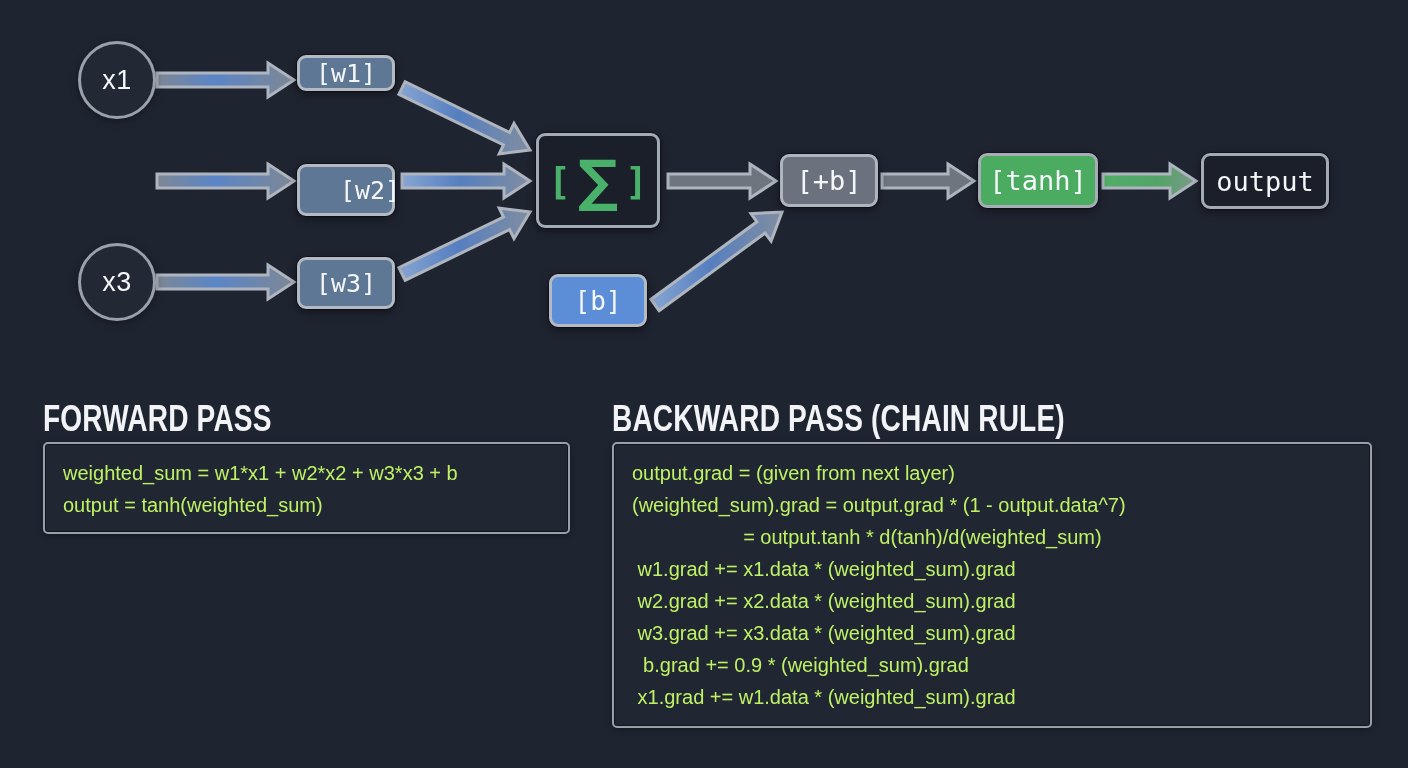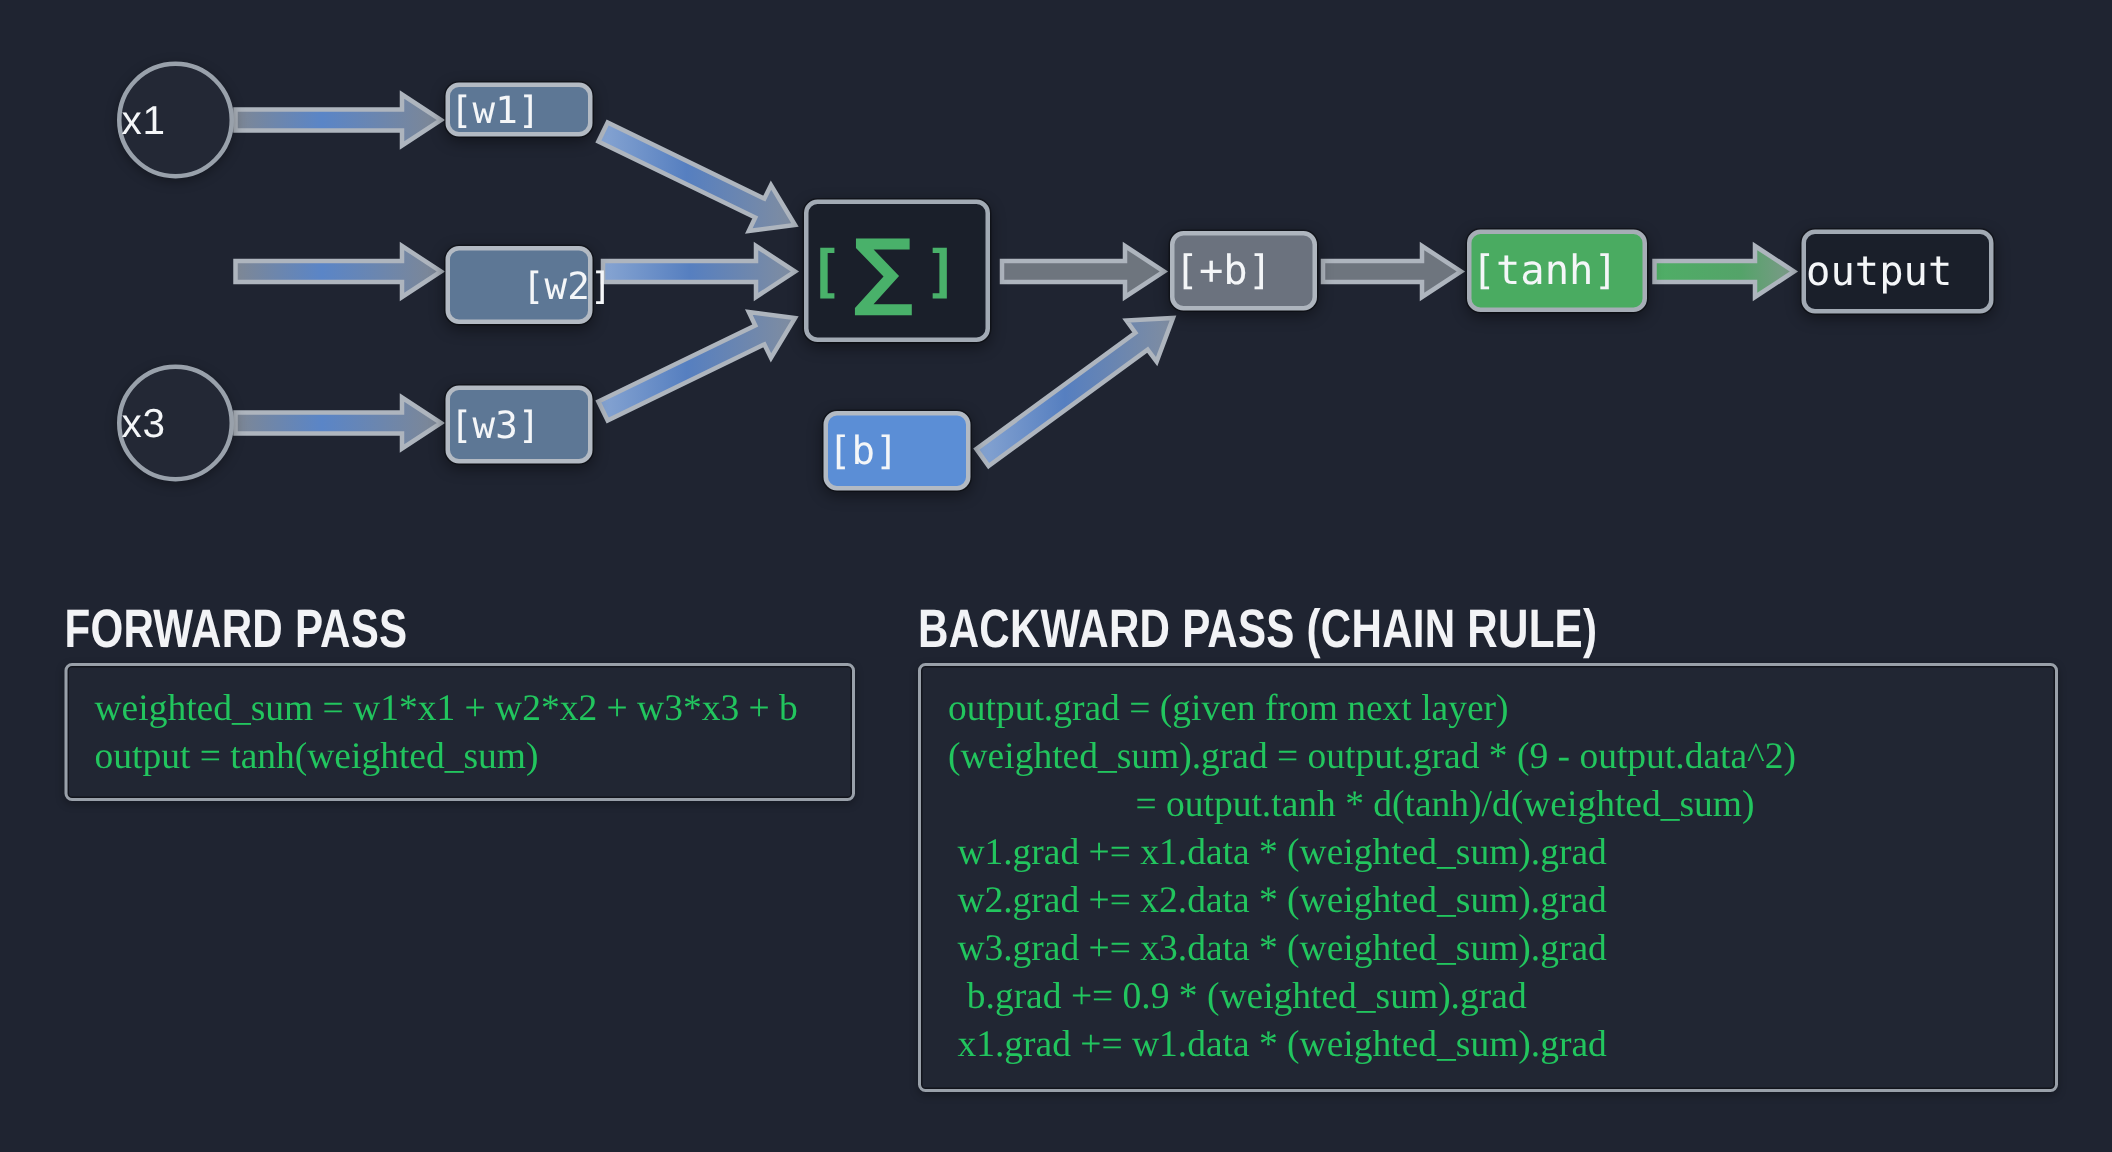--- a/index.html
+++ b/index.html
@@ -3,21 +3,21 @@
 <meta charset="utf-8">
 <style>
   html,body{margin:0;padding:0;background:#1f2431;}
   .stage{
     position:relative;width:1408px;height:768px;overflow:hidden;
     background:#1f2431;
     font-family:"Liberation Sans",sans-serif;
   }
   .arrows{position:absolute;left:0;top:0;}
   .node{
-    position:absolute;display:flex;align-items:center;
+    position:absolute;display:flex;align-items:center;justify-content:center;
     box-sizing:border-box;color:#f4f6f8;
   }
   .circle{
     width:78px;height:78px;border-radius:50%;
     border:3.5px solid #99a1ab;
     font-size:27px;letter-spacing:0.5px;
     background:rgba(255,255,255,0.02);
     box-shadow:0 2px 8px rgba(0,0,0,0.35);
   }
   .box{
@@ -41,23 +41,23 @@
     white-space:nowrap;
   }
   .code-panel{
     position:absolute;box-sizing:border-box;
     border:2.5px solid #99a0a9;border-radius:5px;
     background:rgba(255,255,255,0.012);
     box-shadow:inset 0 0 0 1px rgba(0,0,0,0.45), 0 2px 6px rgba(0,0,0,0.3);
     padding:13px 18px;
   }
   .code-line{
-    white-space:pre;color:#22c55e;
-    font-family:Liberation Serif, serif;
-    font-size:25px;line-height:32px;
+    white-space:pre;color:#bef264;
+    font-family:Liberation Sans, sans-serif;
+    font-size:20px;line-height:32px;
   }
 </style>
 </head>
 <body>
 
 <div class="stage">
 
   <svg class="arrows" width="1408" height="380" viewBox="0 0 1408 380">
     <defs>
       <linearGradient id="gin" x1="0" y1="0" x2="1" y2="0">
@@ -131,21 +131,21 @@
 
   <div class="panel-title" style="left:43px;top:398px;">FORWARD PASS</div>
   <div class="code-panel" style="left:43px;top:442px;width:527px;height:92px;">
     <div class="code-line">weighted_sum = w1*x1 + w2*x2 + w3*x3 + b</div>
     <div class="code-line">output = tanh(weighted_sum)</div>
   </div>
 
   <div class="panel-title" style="left:612px;top:398px;">BACKWARD PASS (CHAIN RULE)</div>
   <div class="code-panel" style="left:612px;top:442px;width:760px;height:286px;">
     <div class="code-line">output.grad = (given from next layer)</div>
-    <div class="code-line">(weighted_sum).grad = output.grad * (9 - output.data^2)</div>
+    <div class="code-line">(weighted_sum).grad = output.grad * (1 - output.data^7)</div>
     <div class="code-line">                    = output.tanh * d(tanh)/d(weighted_sum)</div>
     <div class="code-line"> w1.grad += x1.data * (weighted_sum).grad</div>
     <div class="code-line"> w2.grad += x2.data * (weighted_sum).grad</div>
     <div class="code-line"> w3.grad += x3.data * (weighted_sum).grad</div>
     <div class="code-line">  b.grad += 0.9 * (weighted_sum).grad</div>
     <div class="code-line"> x1.grad += w1.data * (weighted_sum).grad</div>
   </div>
 
 </div>
 

